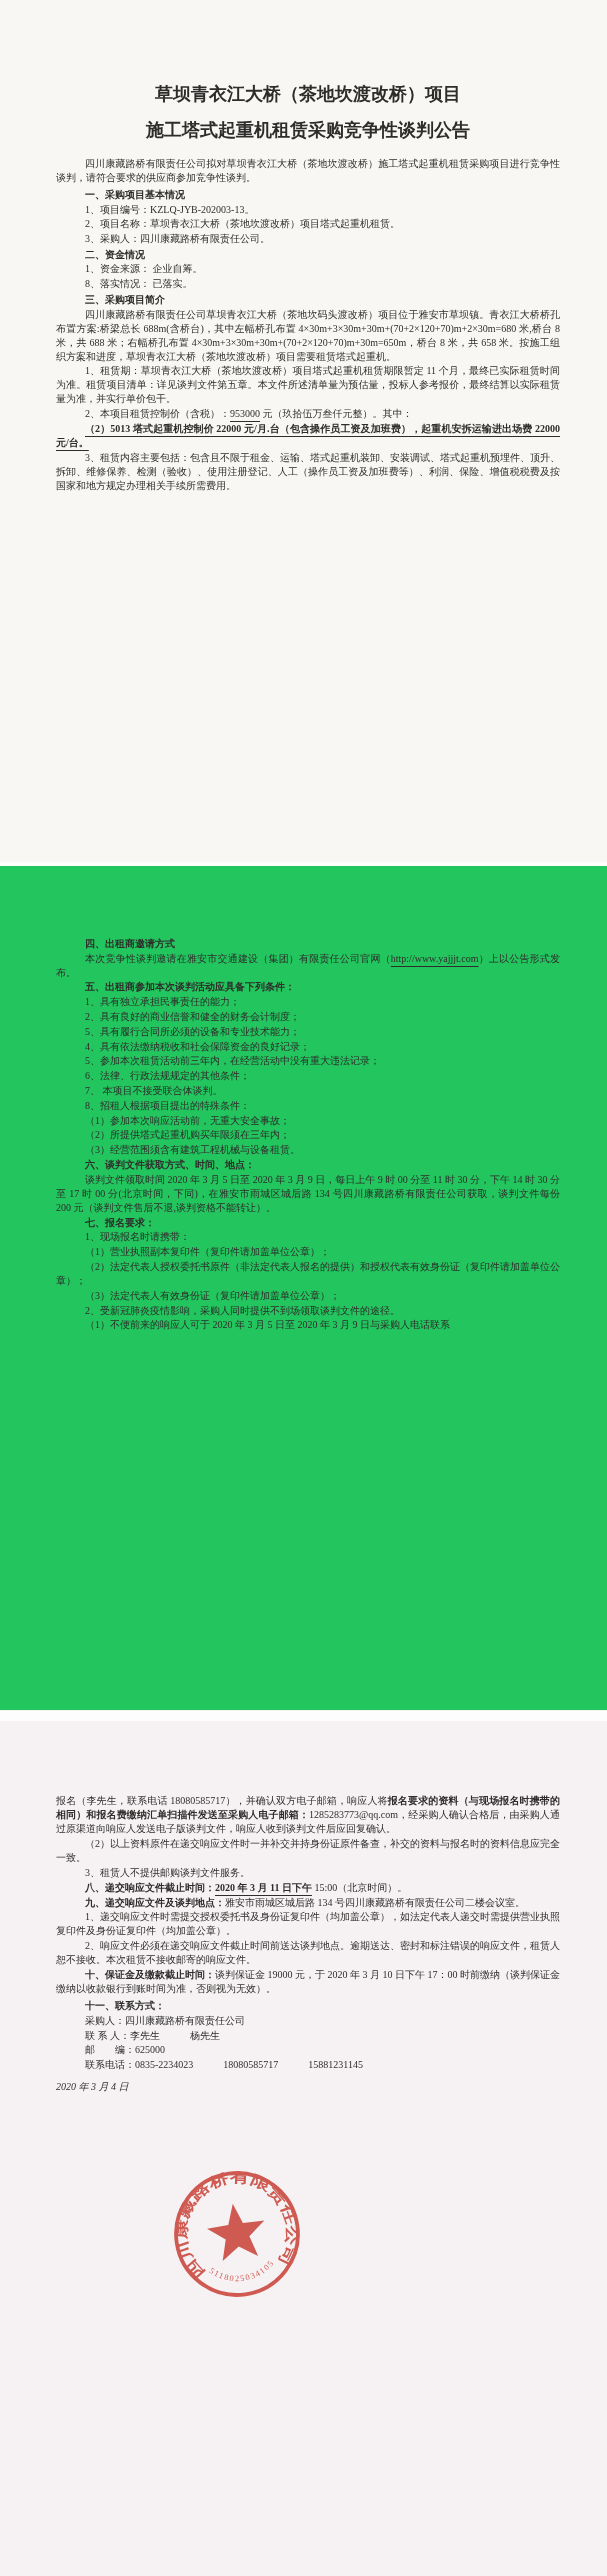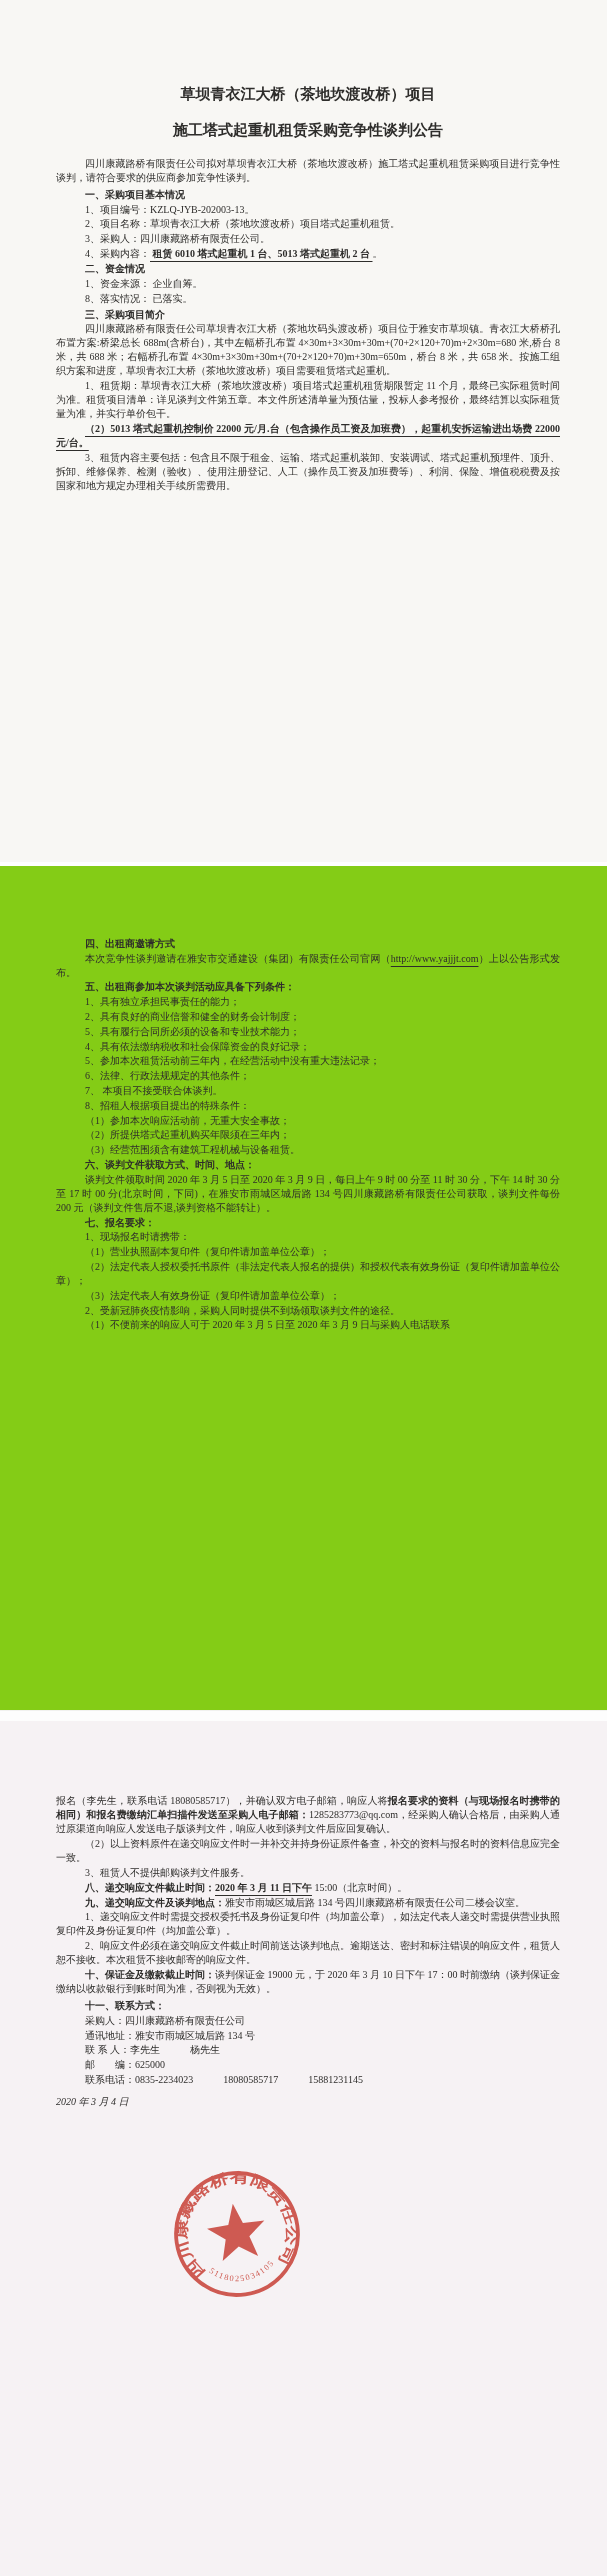--- a/index.html
+++ b/index.html
@@ -4,26 +4,26 @@
 <style>
   html,body{margin:0;padding:0;}
   body{
     width:607px;
     background:#ececea;
     font-family:"Liberation Serif","DejaVu Serif",serif;
     color:#2e2d2b;
   }
   .page{position:relative;overflow:hidden;box-sizing:border-box;}
   #page1{height:862px;background:#f8f7f4;padding:77px 47px 0 56px;}
-  #page2{height:844px;background:#84cc16;padding:71px 47px 0 56px;}
+  #page2{height:844px;background:#22c55e;padding:71px 47px 0 56px;}
   #page3{height:856px;background:#f6f2f4;padding:73px 47px 0 56px;}
   .gap1{height:3.8px;background:#fefefe;}
   .gap2{height:10.6px;background:#fdfdfd;border-top:0.8px solid #f1f1ef;}
   .blk{margin:0 0 0.8px 0;font-size:10px;line-height:14px;text-align:justify;text-justify:inter-ideograph;}
-  .title{text-align:center;font-size:15px;line-height:35px;text-indent:0;font-weight:bold;}
+  .title{text-align:center;font-size:18px;line-height:35px;text-indent:0;font-weight:bold;}
   .p{text-indent:29px;}
   .pn{text-indent:0;}
   .date{text-align:left;text-indent:0;padding-right:10.6px;font-style:italic;}
   .b{font-weight:bold;}
   .u{text-decoration:underline;text-underline-offset:3.8px;text-decoration-thickness:1.1px;}
   .seal{
     position:absolute;left:170px;top:446px;width:134px;height:134px;
     mix-blend-mode:multiply;opacity:.85;
     transform:rotate(-8deg);transform-origin:50% 50%;
     pointer-events:none;
@@ -36,27 +36,27 @@
 <body>
 
 <div class="page" id="page1">
     <p class="blk title"><span>草坝青衣江大桥（茶地坎渡改桥）项目</span></p>
     <p class="blk title"><span>施工塔式起重机租赁采购竞争性谈判公告</span></p>
     <p class="blk p" style="margin-top: 9px;"><span>四川康藏路桥有限责任公司拟对草坝青衣江大桥（茶地坎渡改桥）施工塔式起重机租赁采购项目进行竞争性谈判，请符合要求的供应商参加竞争性谈判。</span></p>
     <p class="blk p" style="margin-top: 3px;"><span class="b">一、采购项目基本情况</span></p>
     <p class="blk p"><span>1、项目编号：KZLQ-JYB-202003-13。</span></p>
     <p class="blk p"><span>2、项目名称：草坝青衣江大桥（茶地坎渡改桥）项目塔式起重机租赁。</span></p>
     <p class="blk p"><span>3、采购人：四川康藏路桥有限责任公司。</span></p>
-    <p class="blk p"><span>4、采购内容：</span><span class="b u"> 租赁 6010 塔式起重机 1 台、5013 塔式起重机 2 台 </span><span>。</span></p>
     <p class="blk p" style="margin-top: 1.5px;"><span class="b">二、资金情况</span></p>
     <p class="blk p"><span>1、资金来源： 企业自筹。</span></p>
     <p class="blk p"><span>8、落实情况： 已落实。</span></p>
     <p class="blk p" style="margin-top: 1.5px;"><span class="b">三、采购项目简介</span></p>
     <p class="blk p"><span>四川康藏路桥有限责任公司草坝青衣江大桥（茶地坎码头渡改桥）项目位于雅安市草坝镇。青衣江大桥桥孔布置方案:桥梁总长 688m(含桥台)，其中左幅桥孔布置 4×30m+3×30m+30m+(70+2×120+70)m+2×30m=680 米,桥台 8 米，共 688 米；右幅桥孔布置 4×30m+3×30m+30m+(70+2×120+70)m+30m=650m，桥台 8 米，共 658 米。按施工组织方案和进度，草坝青衣江大桥（茶地坎渡改桥）项目需要租赁塔式起重机。</span></p>
     <p class="blk p"><span>1、租赁期：草坝青衣江大桥（茶地坎渡改桥）项目塔式起重机租赁期限暂定 11 个月，最终已实际租赁时间为准。租赁项目清单：详见谈判文件第五章。本文件所述清单量为预估量，投标人参考报价，最终结算以实际租赁量为准，并实行单价包干。</span></p>
+    <p class="blk p"><span>2、本项目租赁控制价（含税）：</span><span class="u">953000</span><span> 元（玖拾伍万叁仟元整）。其中：</span></p>
     <p class="blk p"><span class="b u">（2）5013 塔式起重机控制价 22000 元/月.台（包含操作员工资及加班费），起重机安拆运输进出场费 22000 元/台。</span></p>
     <p class="blk p"><span>3、租赁内容主要包括：包含且不限于租金、运输、塔式起重机装卸、安装调试、塔式起重机预埋件、顶升、拆卸、维修保养、检测（验收）、使用注册登记、人工（操作员工资及加班费等）、利润、保险、增值税税费及按国家和地方规定办理相关手续所需费用。</span></p>
   </div>
 <div class="gap1"></div>
 <div class="page" id="page2">
     <p class="blk p"><span class="b">四、出租商邀请方式</span></p>
     <p class="blk p"><span>本次竞争性谈判邀请在雅安市交通建设（集团）有限责任公司官网（</span><span class="u">http://www.yajjjt.com</span><span>）上以公告形式发布。</span></p>
     <p class="blk p"><span class="b">五、出租商参加本次谈判活动应具备下列条件：</span></p>
     <p class="blk p"><span>1、具有独立承担民事责任的能力；</span></p>
     <p class="blk p"><span>2、具有良好的商业信誉和健全的财务会计制度；</span></p>
@@ -98,19 +98,18 @@
 <p class="blk pn"><span>报名（李先生，联系电话 18080585717），并确认双方电子邮箱，响应人将</span><span class="b">报名要求的资料（与现场报名时携带的相同）和报名费缴纳汇单扫描件发送至采购人电子邮箱：</span><span>1285283773@qq.com，经采购人确认合格后，由采购人通过原渠道向响应人发送电子版谈判文件，响应人收到谈判文件后应回复确认。</span></p>
     <p class="blk p"><span>（2）以上资料原件在递交响应文件时一并补交并持身份证原件备查，补交的资料与报名时的资料信息应完全一致。</span></p>
     <p class="blk p"><span>3、租赁人不提供邮购谈判文件服务。</span></p>
     <p class="blk p"><span class="b">八、递交响应文件截止时间：</span><span class="b u">2020 年 3 月 11 日下午</span><span> 15:00（北京时间）。</span></p>
     <p class="blk p"><span class="b">九、递交响应文件及谈判地点：</span><span>雅安市雨城区城后路 134 号四川康藏路桥有限责任公司二楼会议室。</span></p>
     <p class="blk p"><span>1、递交响应文件时需提交授权委托书及身份证复印件（均加盖公章），如法定代表人递交时需提供营业执照复印件及身份证复印件（均加盖公章）。</span></p>
     <p class="blk p"><span>2、响应文件必须在递交响应文件截止时间前送达谈判地点。逾期送达、密封和标注错误的响应文件，租赁人恕不接收。本次租赁不接收邮寄的响应文件。</span></p>
     <p class="blk p"><span class="b">十、保证金及缴款截止时间：</span><span>谈判保证金 19000 元，于 2020 年 3 月 10 日下午 17：00 时前缴纳（谈判保证金缴纳以收款银行到账时间为准，否则视为无效）。</span></p>
     <p class="blk p" style="margin-top: 3px;"><span class="b">十一、联系方式：</span></p>
     <p class="blk p"><span>采购人：四川康藏路桥有限责任公司</span></p>
-    <p class="blk p"><span>通讯地址：雅安市雨城区城后路 134 号</span></p>
     <p class="blk p"><span>联 系 人：李先生　　　杨先生</span></p>
     <p class="blk p"><span>邮　　编：625000</span></p>
     <p class="blk p"><span>联系电话：0835-2234023　　　18080585717　　　15881231145</span></p>
     <p class="blk date" style="margin-top: 7.6px;"><span>2020 年 3 月 4 日</span></p>
   </div>
 
 
 </body></html>

